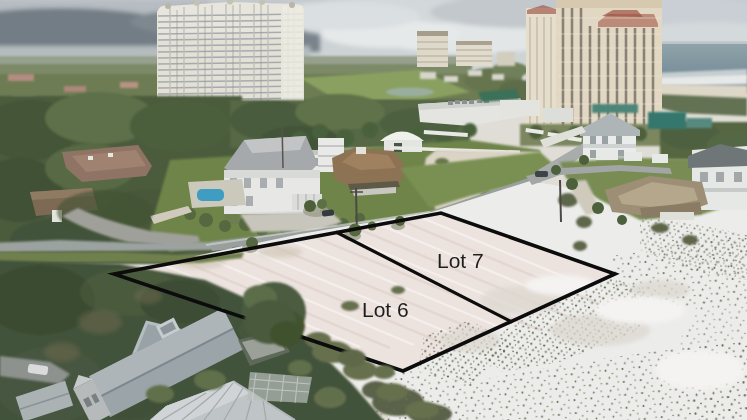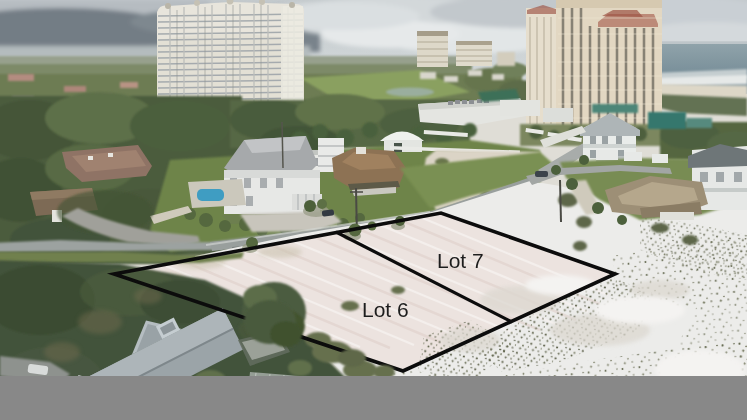--- a/index.html
+++ b/index.html
@@ -1,16 +1,16 @@
 <!DOCTYPE html>
 <html><head>
 <meta charset="utf-8">
 <style>
 html,body{margin:0;padding:0;background:#888;}
-#stage{width:747px;height:376px;overflow:hidden;position:relative;font-family:"Liberation Sans",sans-serif;}
+#stage{width:747px;height:420px;overflow:hidden;position:relative;font-family:"Liberation Sans",sans-serif;}
 </style>
 </head>
 <body>
 <div id="stage">
 <svg width="747" height="420" viewBox="0 0 747 420">
 <defs>
 <linearGradient id="skyg" x1="0" y1="0" x2="0" y2="1">
 <stop offset="0" stop-color="#c3c9cc"></stop>
           <stop offset="0.5" stop-color="#ced4d6"></stop>
           <stop offset="1" stop-color="#d8dcdc"></stop>

